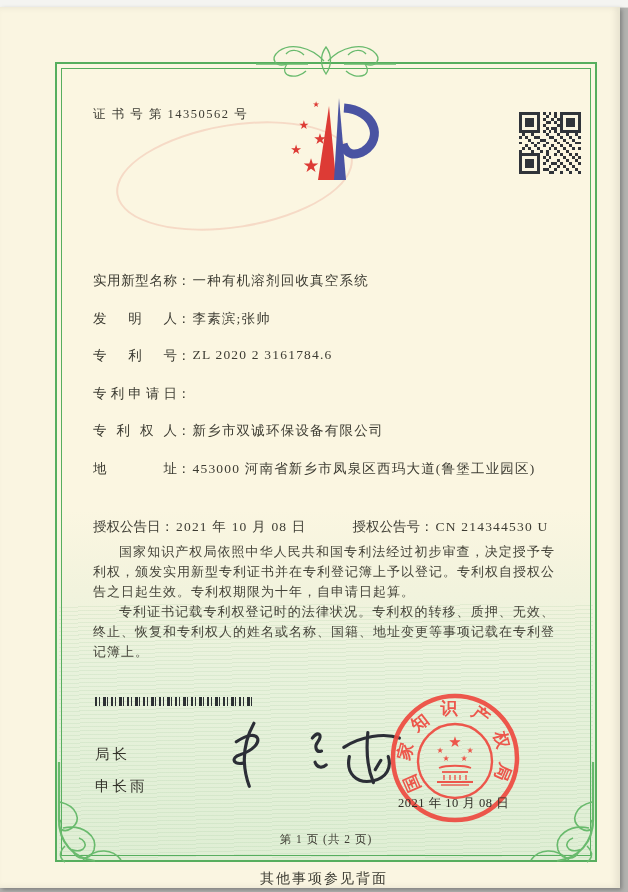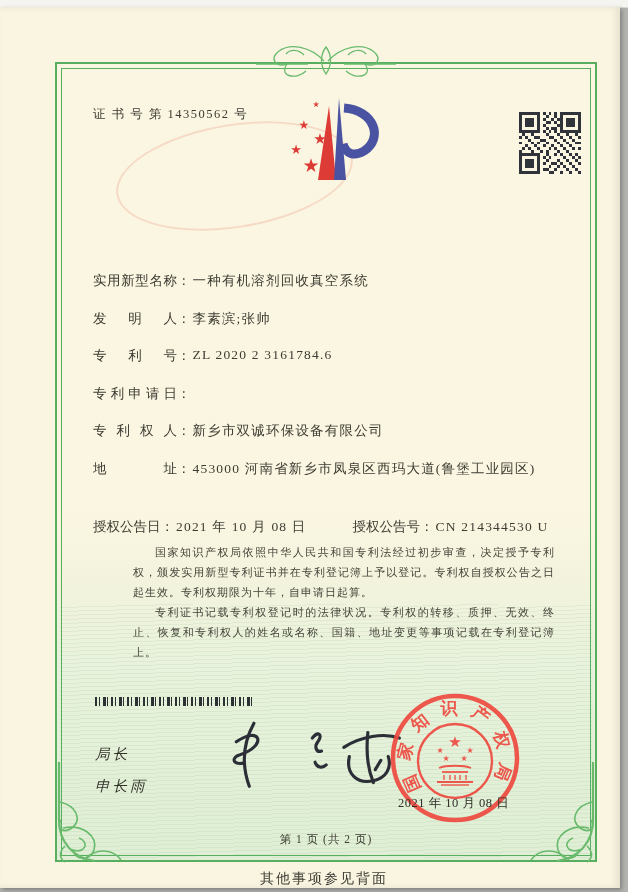--- a/index.html
+++ b/index.html
@@ -59,33 +59,33 @@
     display:inline-block; width:84px; text-align:justify; text-align-last:justify;
     letter-spacing:0; flex:0 0 84px;
   }
   .colon { margin:0 2px 0 0; }
   .fvalue { letter-spacing:1.2px; white-space:nowrap; }
   .grant-pair { display:flex; align-items:center;margin-top:20px; }
   .grant-gap { width:46px; flex:0 0 46px; }
   
   .paras {
     position:absolute; left:36px; right:40px; top:478px;
-    font-size:11px; line-height:20px; color:#45443a;
-    text-align:justify; letter-spacing:1px;margin-left:40px;
+    font-size:13px; line-height:20px; color:#45443a;
+    text-align:justify; letter-spacing:1px;
   }
   .paras p { margin:0; text-indent:2em; }
   
   .barcode {
     position:absolute; left:38px; top:633px; width:157px; height:9px;
     background:repeating-linear-gradient(90deg,
       #2d3134 0 2px, transparent 2px 4px, #2d3134 4px 5px, transparent 5px 8px,
       #2d3134 8px 11px, transparent 11px 12px, #2d3134 12px 13px, transparent 13px 16px);
   }
   .director { position:absolute; left:38px; top:674px; font-size:14.5px; color:#35342c; letter-spacing:3px; }
-  .director div { height:32px; line-height:32px;font-style:italic; }
+  .director div { height:32px; line-height:32px; }
   .signature { position:absolute; left:145px; top:650px; }
   .seal { position:absolute; left:323px; top:619px; width:150px; height:150px; opacity:.92; }
   .seal-date { position:absolute; left:341px; top:731px; font-size:12.5px; letter-spacing:.5px; color:#2f2e27; z-index:3; }
   .page-info { position:absolute; left:0; right:0; top:768px; text-align:center; font-size:11.5px; letter-spacing:1px; color:#3d3c33; }
   .back-note { position:absolute; left:55px; width:538px; top:863px; text-align:center; font-size:14px; letter-spacing:2px; color:#3d3c33; }
 </style>
 </head>
 <body>
 
 <div class="scan-edge-top"></div>

